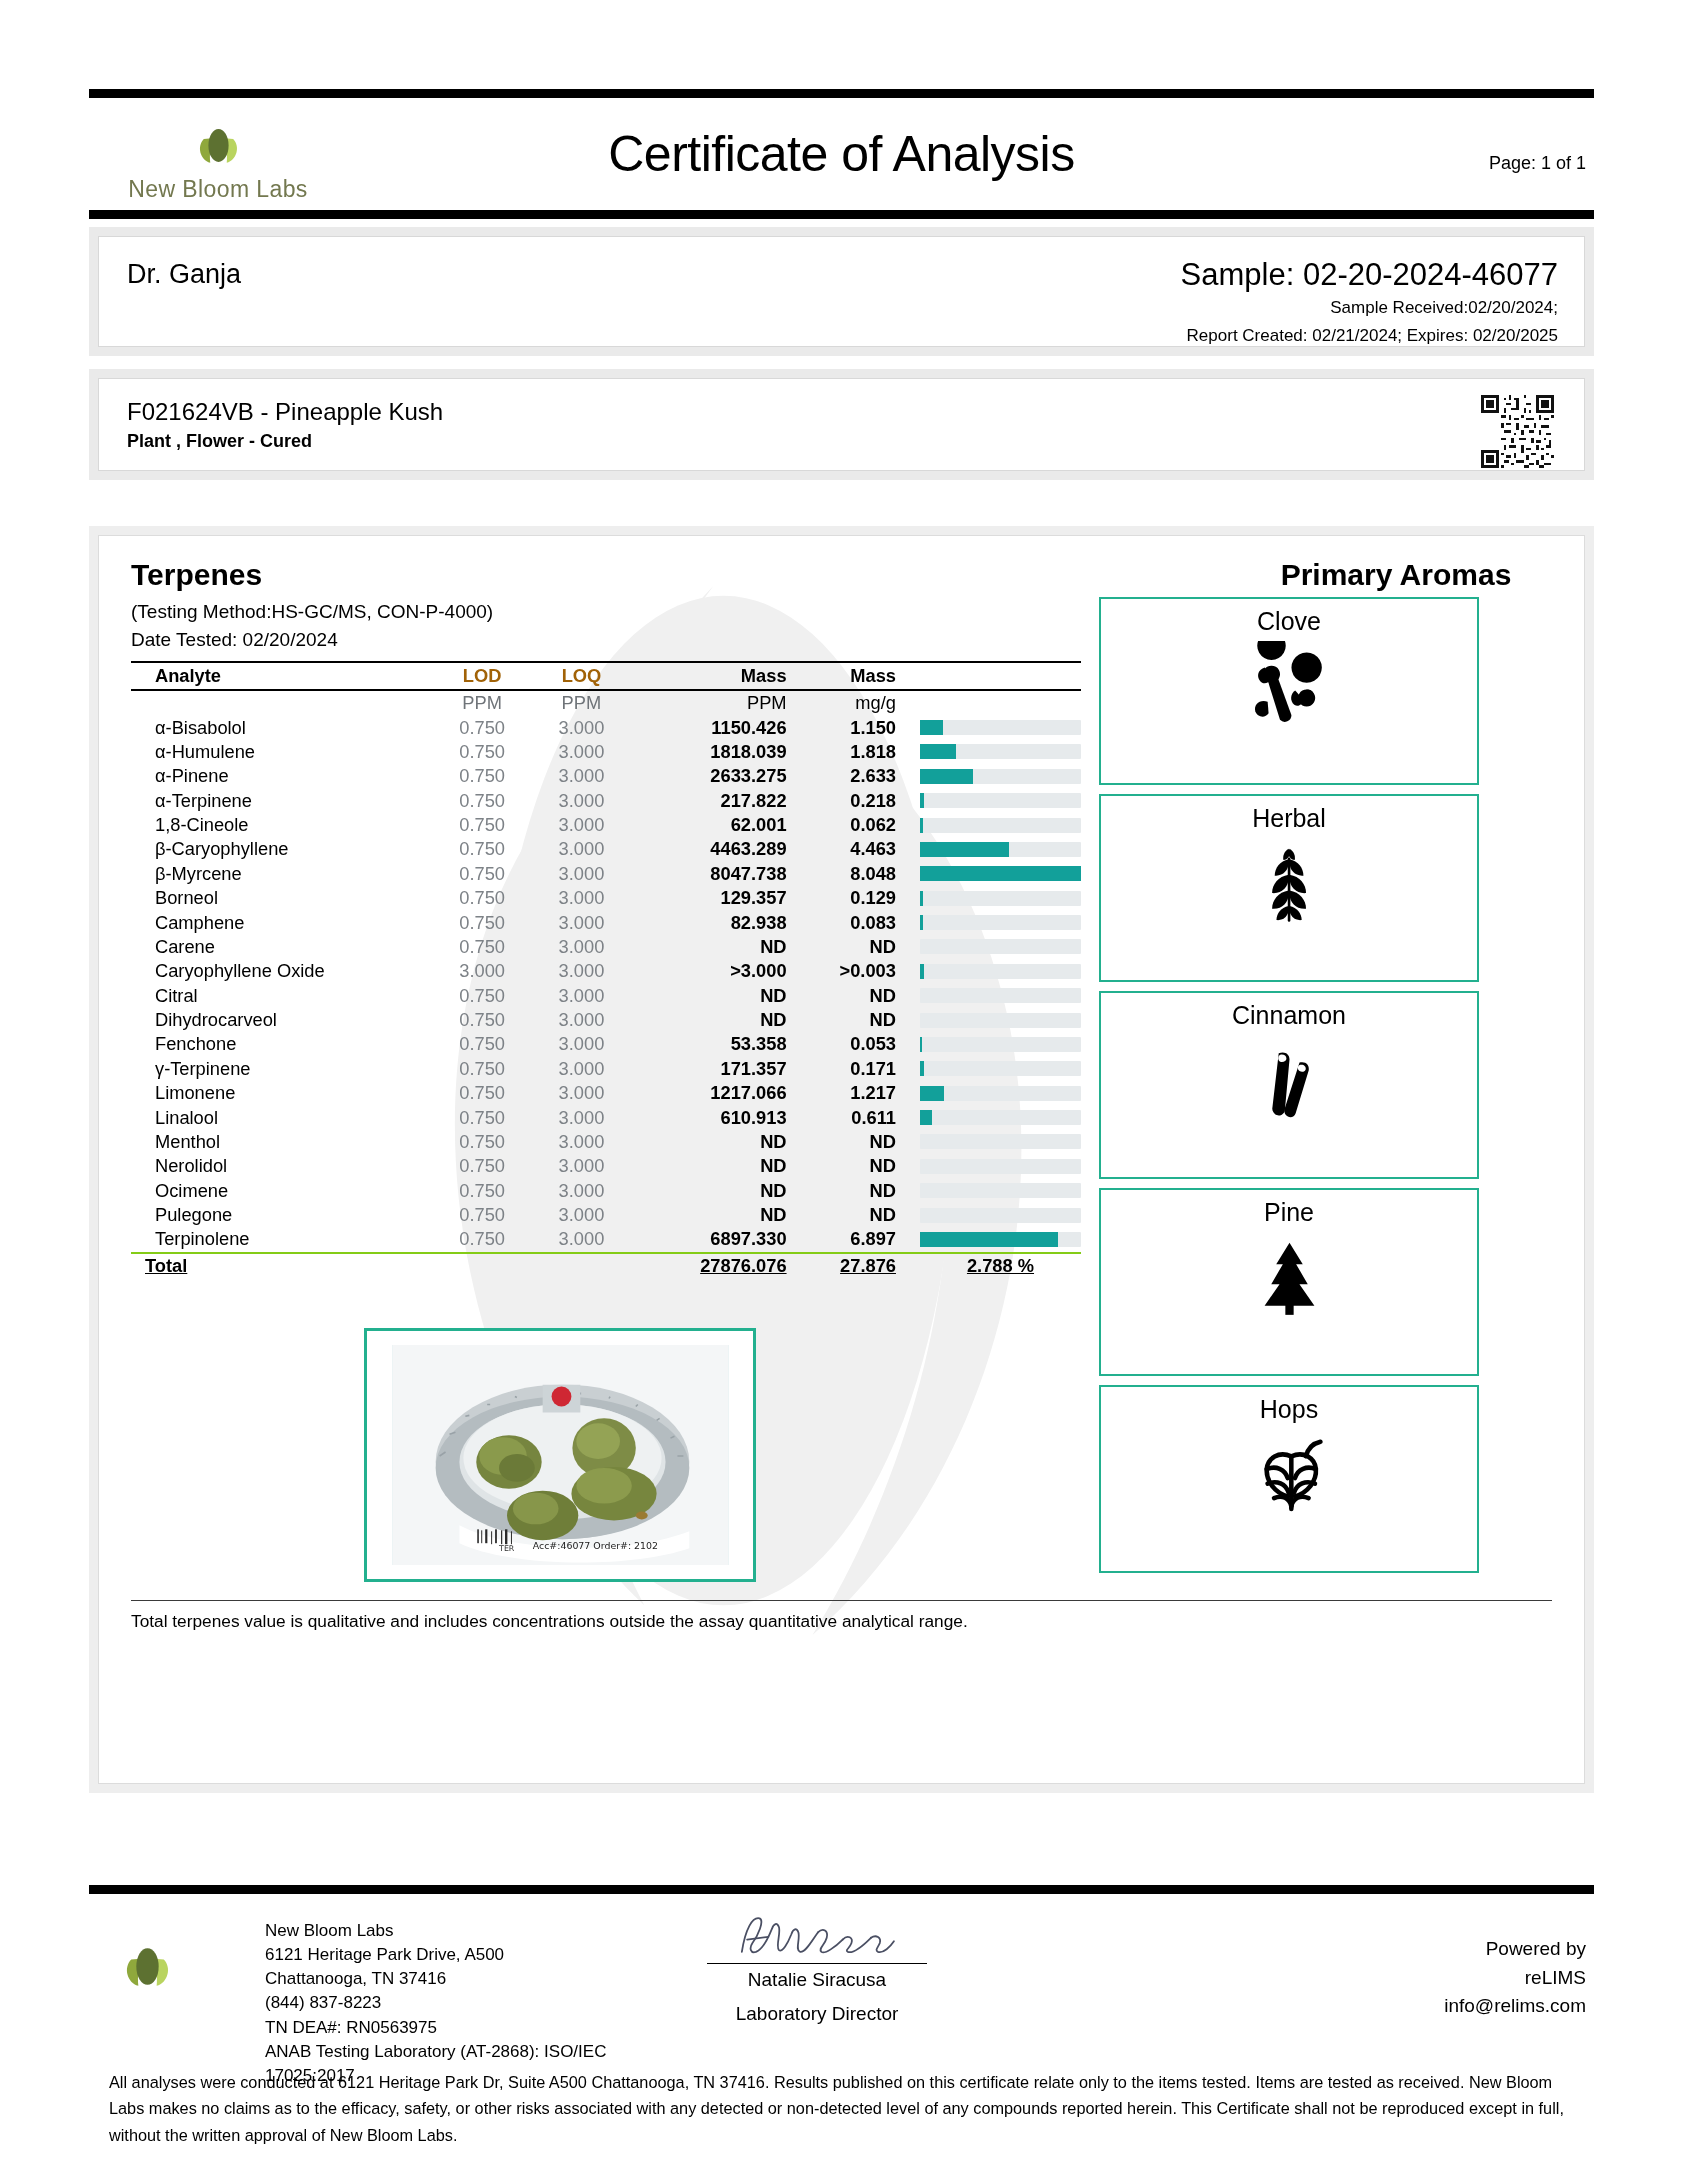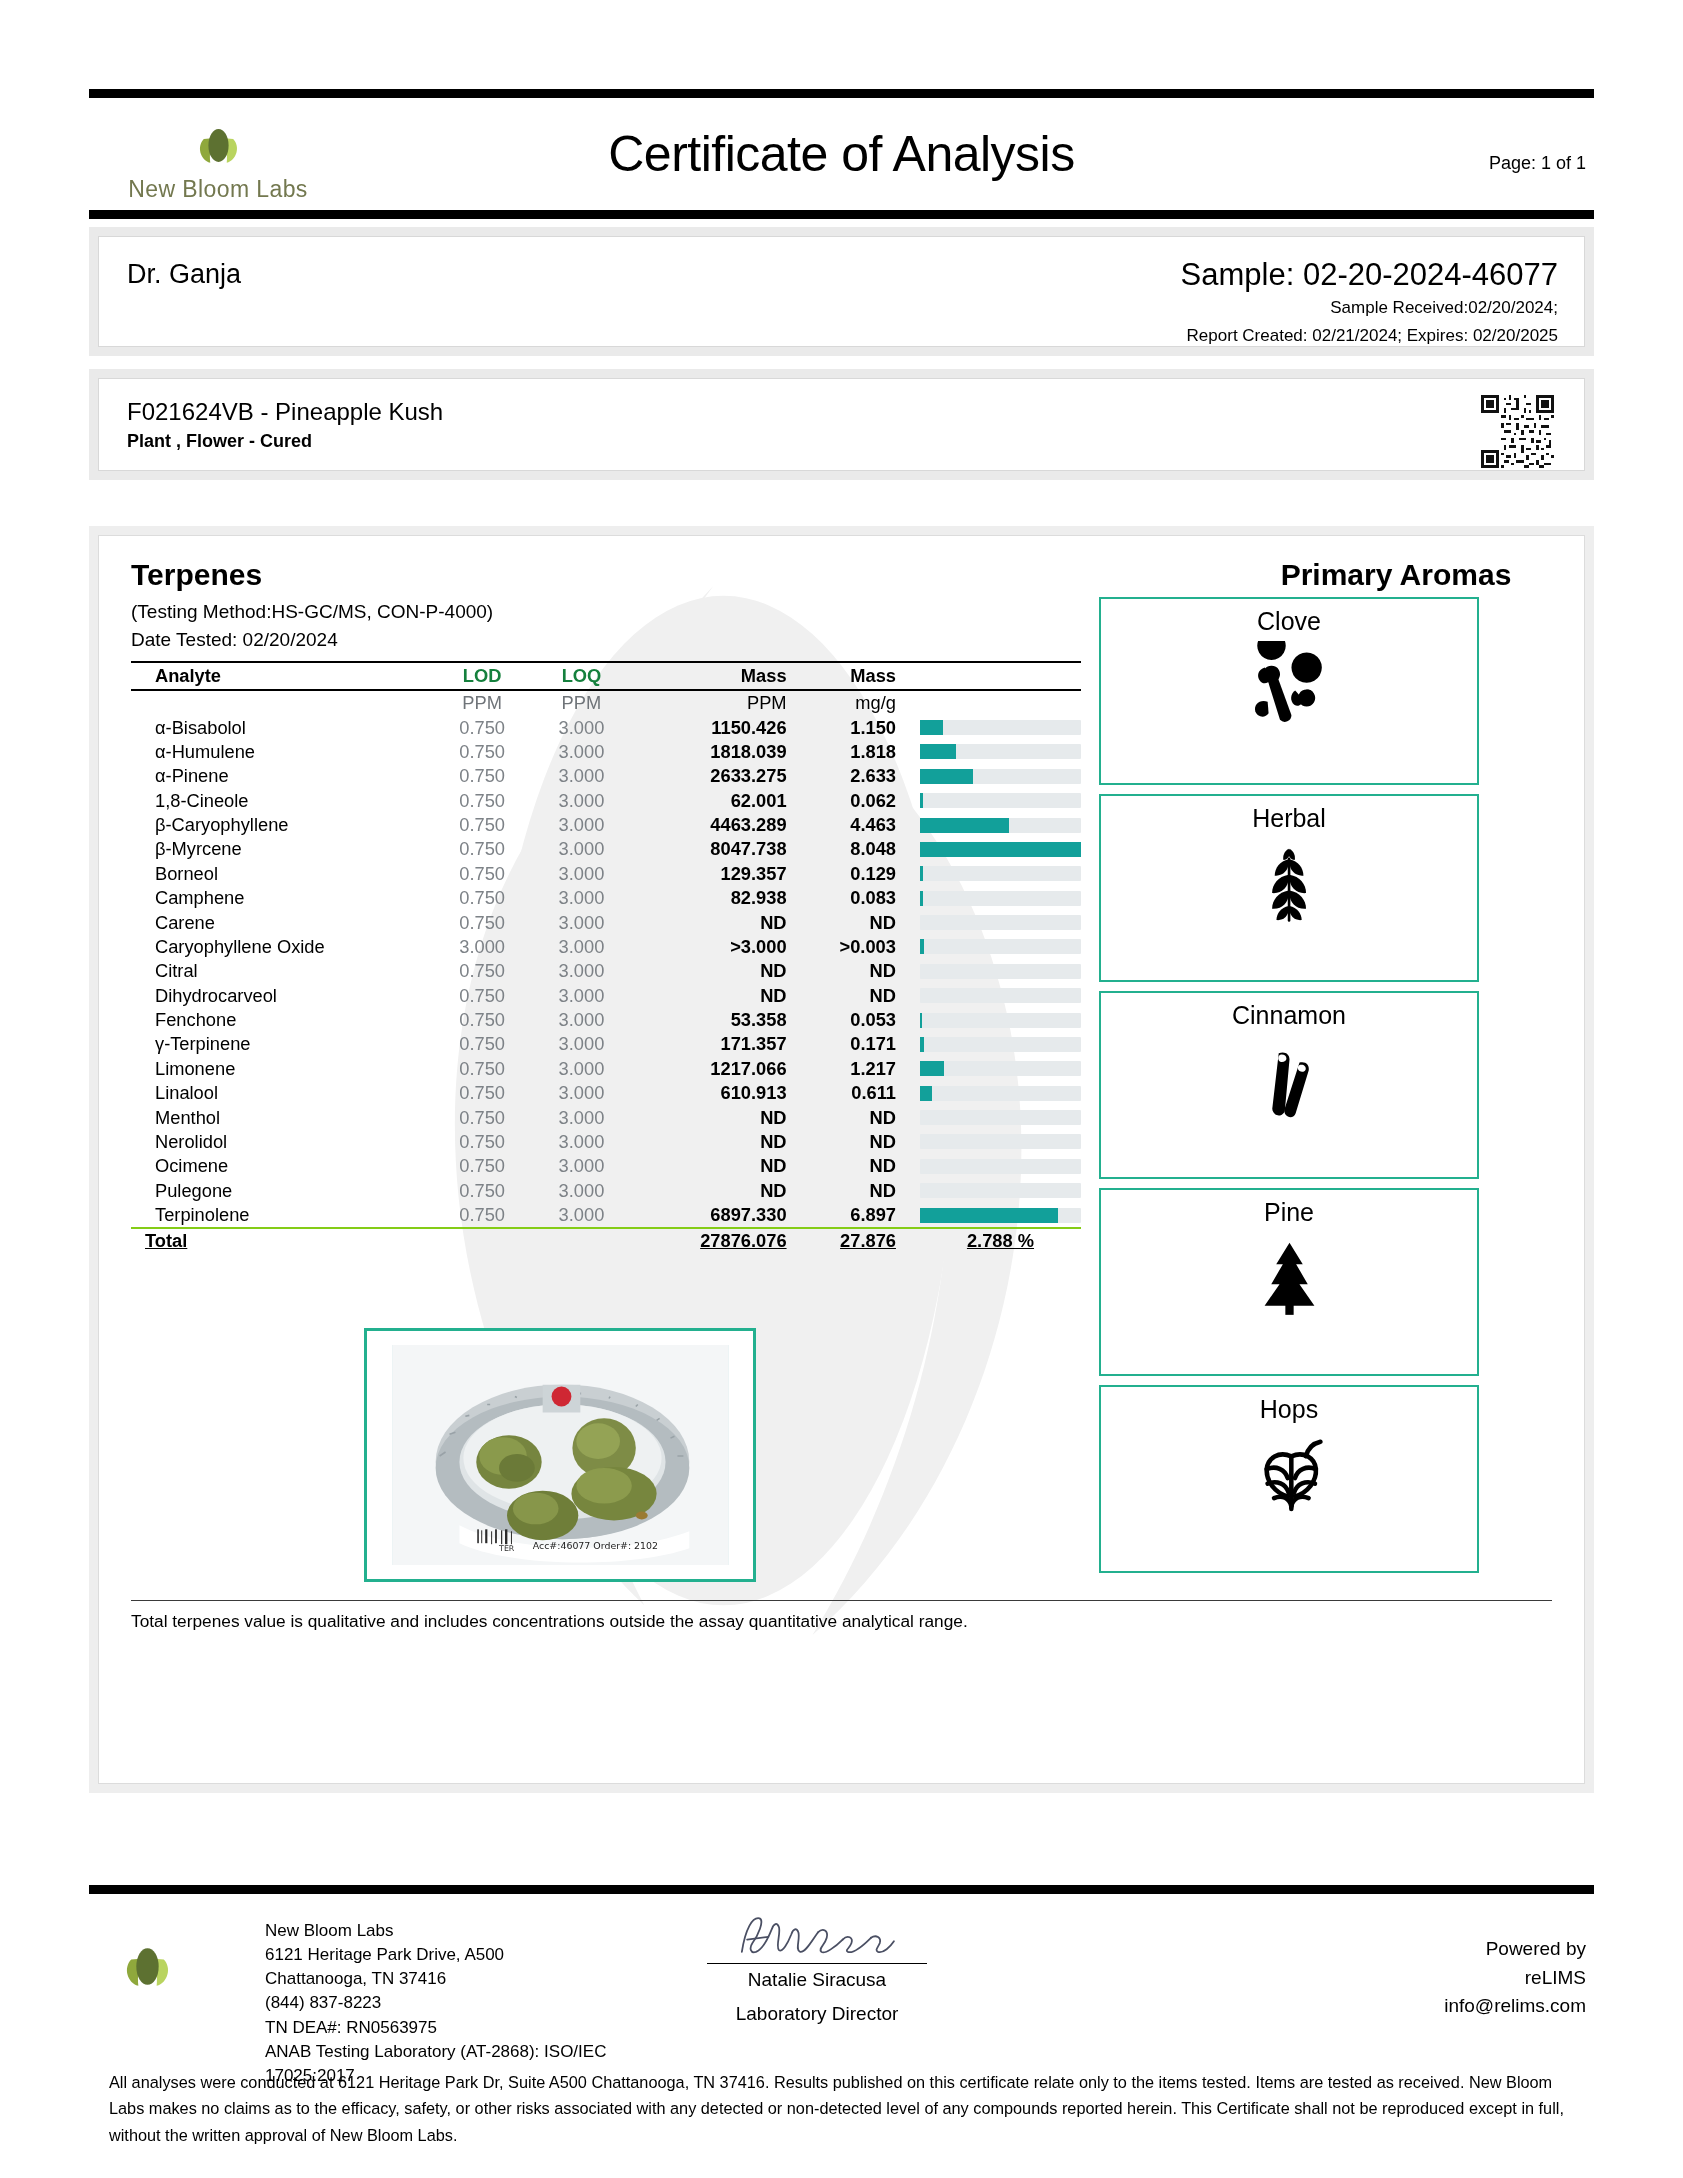--- a/index.html
+++ b/index.html
@@ -59,21 +59,21 @@
 
   table.terp{position:absolute;left:32px;top:125px;width:950px;border-collapse:collapse;font-size:18.3px;}
   table.terp th{font-weight:700;padding:2px 0;}
   table.terp td{padding:1.2px 0;white-space:nowrap;}
   .hdr-row th{border-top:2px solid #000;border-bottom:2px solid #000;padding:4px 0;}
   .c-analyte{text-align:left;padding-left:24px!important;width:297px;}
   .c-lod,.c-loq{text-align:center;color:#7d8287;width:109px;}
   .c-mass1{text-align:right;width:168px;font-weight:700;}
   .c-mass2{text-align:right;width:119px;padding-right:10px!important;font-weight:700;}
   .c-bar{width:178px;padding-left:14px!important;}
-  .hdr-row .c-lod,.hdr-row .c-loq{color:#15803d;}
+  .hdr-row .c-lod,.hdr-row .c-loq{color:#a16207;}
   .hdr-row .c-mass1,.hdr-row .c-mass2{color:#000;}
   .unit-row td{color:#6f7479;font-weight:400;padding-bottom:6px;}
   .unit-row .c-mass1,.unit-row .c-mass2{color:#000;font-weight:400;}
   .row td{font-weight:400;}
   .row .c-mass1,.row .c-mass2{font-weight:700;}
   .bar-track{position:relative;height:15px;background:#e6eaec;border-radius:1px;}
   .bar-fill{position:absolute;left:0;top:0;height:15px;background:#12a09a;}
   .total-row td{border-top:2px solid #84cc16;font-weight:700;padding-top:4px;text-decoration:underline;}
   .total-row .c-analyte{padding-left:14px!important;}
   .total-pct{text-align:center;font-weight:400;}
@@ -288,20 +288,32 @@
             <td class="c-loq">3.000</td>
             <td class="c-mass1">2633.275</td>
             <td class="c-mass2">2.633</td>
             <td class="c-bar">
               <div class="bar-track">
                 <div class="bar-fill" style="width:32.7%"></div>
               </div>
             </td>
           </tr>
           <tr class="row">
+            <td class="c-analyte">α-Terpinene</td>
+            <td class="c-lod">0.750</td>
+            <td class="c-loq">3.000</td>
+            <td class="c-mass1">217.822</td>
+            <td class="c-mass2">0.218</td>
+            <td class="c-bar">
+              <div class="bar-track">
+                <div class="bar-fill" style="width:2.7%"></div>
+              </div>
+            </td>
+          </tr>
+          <tr class="row">
             <td class="c-analyte">1,8-Cineole</td>
             <td class="c-lod">0.750</td>
             <td class="c-loq">3.000</td>
             <td class="c-mass1">62.001</td>
             <td class="c-mass2">0.062</td>
             <td class="c-bar">
               <div class="bar-track">
                 <div class="bar-fill" style="width:1.6%"></div>
               </div>
             </td>

